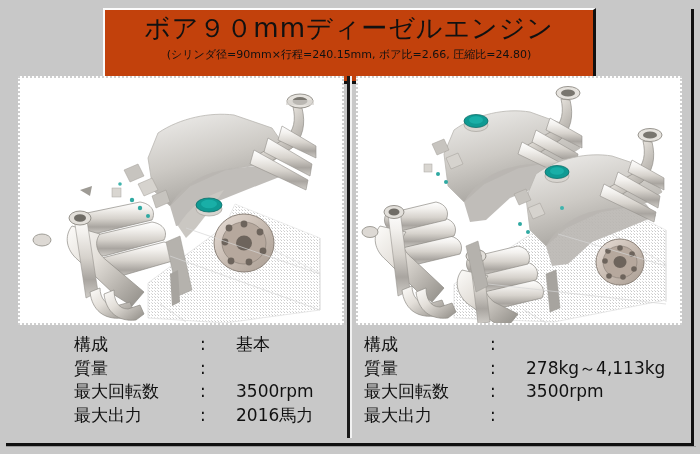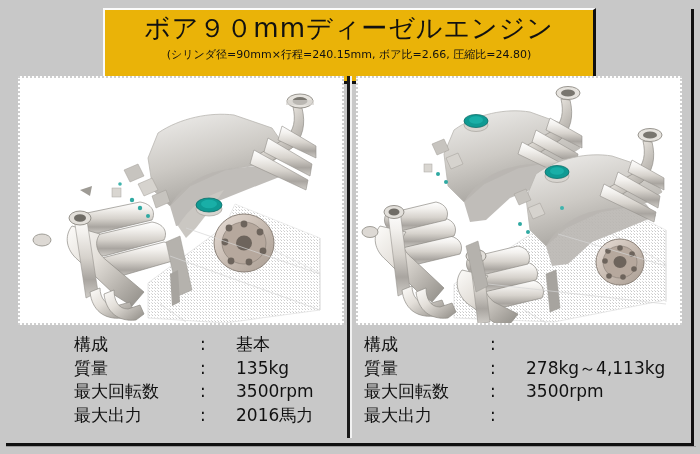--- a/index.html
+++ b/index.html
@@ -25,21 +25,21 @@
     background:#101010;
   }
   .frame-shadow-b{
     position:absolute;left:6px;top:446px;width:690px;height:1px;
     background:#9a9a9a;
   }
 
   
   .title-box{
     position:absolute;left:103px;top:8px;width:493px;height:76px;
-    background:#eab308;
+    background:#c2410c;
     border-top:2px solid #fbfbfb;
     border-left:2px solid #fbfbfb;
     border-right:3px solid #111;
     border-bottom:3px solid #111;
     box-sizing:border-box;
     text-align:center;
     overflow:hidden;
   }
   .title-main{
     font-size:26px;
@@ -250,21 +250,20 @@
 
     <div class="spec">
       <div class="spec-row">
         <span class="spec-label">構成</span>
         <span class="spec-sep">:</span>
         <span class="spec-value">基本</span>
       </div>
       <div class="spec-row">
         <span class="spec-label">質量</span>
         <span class="spec-sep">:</span>
-        <span class="spec-value">135kg</span>
       </div>
       <div class="spec-row">
         <span class="spec-label">最大回転数</span>
         <span class="spec-sep">:</span>
         <span class="spec-value">3500rpm</span>
       </div>
       <div class="spec-row">
         <span class="spec-label">最大出力</span>
         <span class="spec-sep">:</span>
         <span class="spec-value">2016馬力</span>

